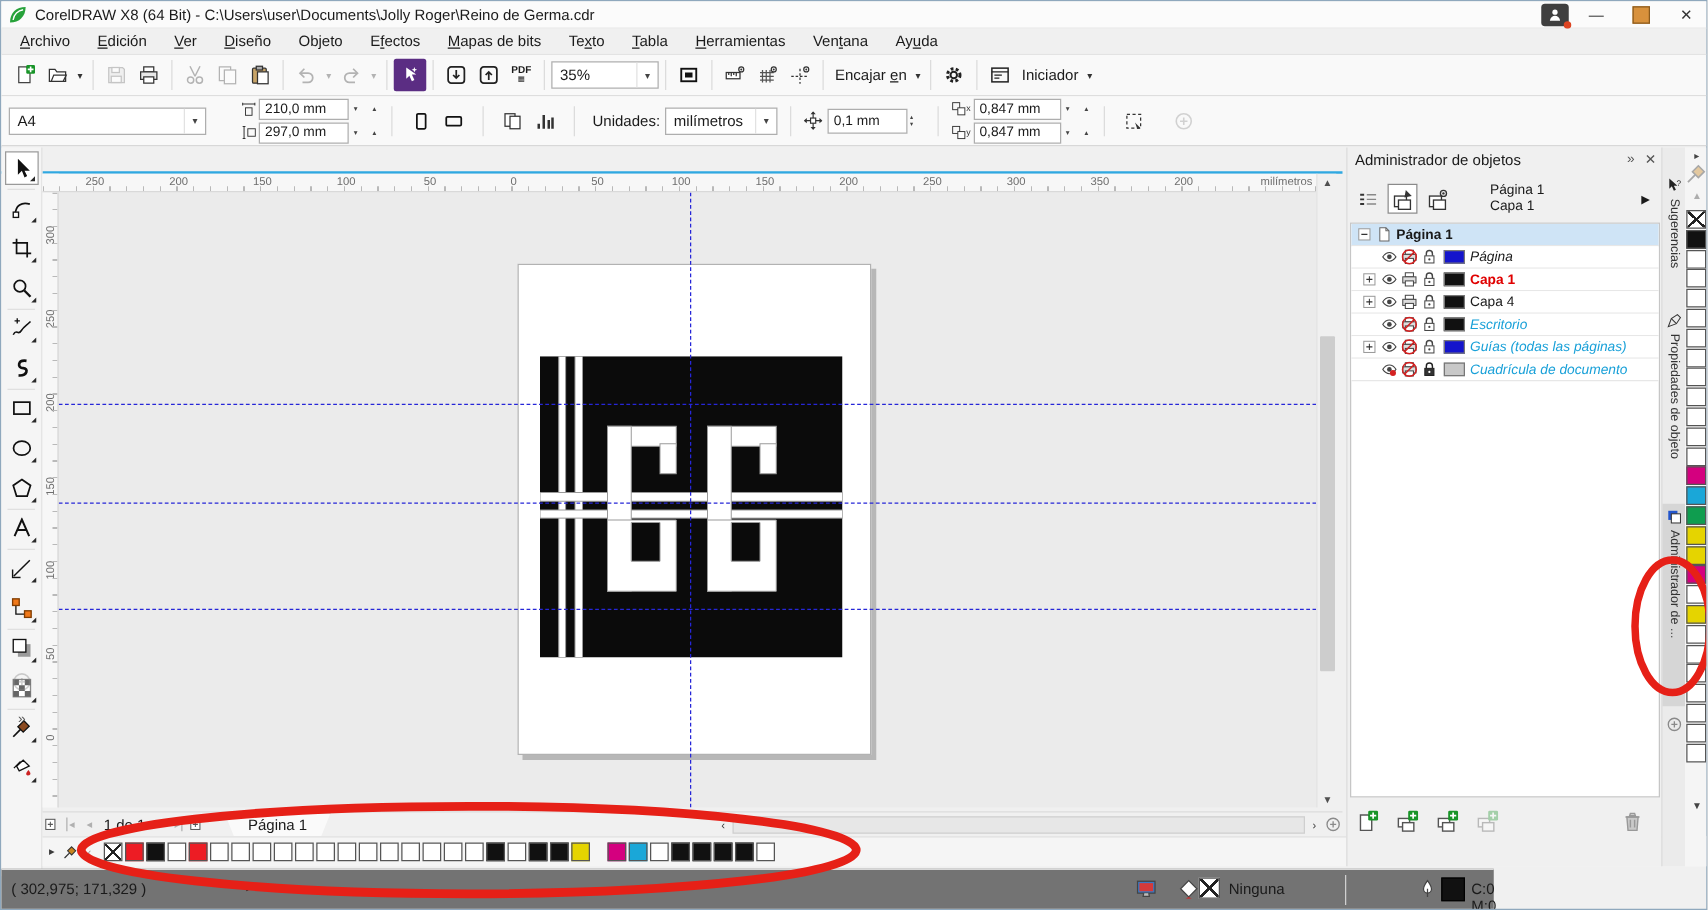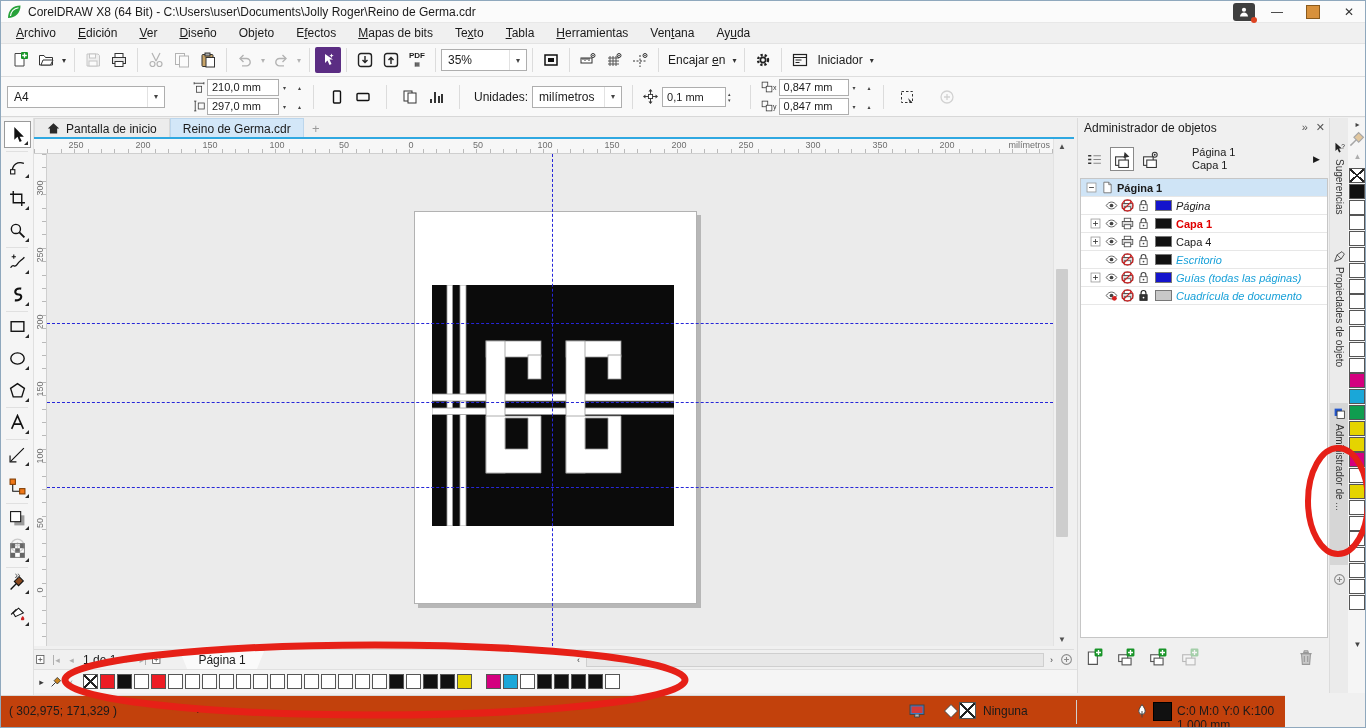--- a/index.html
+++ b/index.html
@@ -80,21 +80,21 @@
   #pagenav-row{left:33px;top:648px;width:1040px;height:20px;background:#f0f0f0;display:flex;align-items:center;border-top:1px solid #dcdcdc;box-sizing:border-box;}
   .navbtn{width:15px;height:18px;display:flex;align-items:center;justify-content:center;font-size:9px;color:#3a3a3a;flex:0 0 auto;}
   .navbtn svg{width:13px;height:13px;}
   #nav-count{margin:0 4px;white-space:nowrap;font-size:12px;}
   #pagetab{height:19px;margin-left:14px;padding:0 18px;background:#fafafa;border:1px solid #c9c9c9;border-bottom:none;clip-path:polygon(0 0,100% 0,calc(100% - 8px) 100%,8px 100%);display:flex;align-items:center;font-size:12px;flex:0 0 auto;}
   #hscroll{margin-left:auto;display:flex;align-items:center;height:18px;flex:0 0 auto;}
   #hthumb{width:458px;height:14px;background:#e7e7e7;border:1px solid #cfcfcf;box-sizing:border-box;}
   #palette-row{left:33px;top:668px;width:1333px;height:24px;background:#f5f5f5;display:flex;align-items:center;border-top:1px solid #e0e0e0;box-sizing:border-box;}
   .swatch{width:15px;height:15px;border:1px solid #555;box-sizing:border-box;flex:0 0 auto;margin-right:2px;}
   .swatch.none{background:#fff;background-image:linear-gradient(to top right,transparent 45%,#222 45% 55%,transparent 55%),linear-gradient(to bottom right,transparent 45%,#222 45% 55%,transparent 55%);}
-  #statusbar{left:0;top:694px;width:1284px;height:34px;background:#c2410c;border-top:1px solid #d8d8d8;box-sizing:border-box;}
+  #statusbar{left:0;top:694px;width:1194px;height:34px;background:#737373;border-top:1px solid #d8d8d8;box-sizing:border-box;}
   .status-ic svg{width:16px;height:16px;}
   
   #docker{left:1076px;top:117px;width:252px;height:575px;background:#f0f0f0;border-left:1px solid #dcdcdc;box-sizing:border-box;}
   #docker-title{position:absolute;left:6px;top:3px;font-size:12px;color:#1a1a1a;}
   #docker-head-btns{position:absolute;right:4px;top:3px;display:flex;gap:8px;color:#555;font-size:11px;}
   #docker-toolbar{position:absolute;left:4px;top:22px;width:244px;height:38px;display:flex;align-items:center;gap:4px;}
   .dkbtn{width:24px;height:24px;display:flex;align-items:center;justify-content:center;}
   .dkbtn svg{width:17px;height:17px;}
   .dkbtn.selected{background:#fff;border:1px solid #8a8a8a;box-sizing:border-box;}
   #page-indicator{margin-left:26px;font-size:11px;line-height:13px;}
@@ -438,32 +438,20 @@
       </div>
     <div style="width:14px"></div>
     <div class="tbtn disabled">
         <svg viewBox="0 0 16 16">
           <circle cx="8" cy="8" r="6" fill="none" stroke="#8a8a8a" stroke-width="1.3"></circle>
           <path d="M8 5v6M5 8h6" stroke="#8a8a8a" stroke-width="1.3"></path>
         </svg>
       </div>
   </div>
 
-  <div id="tabrow" class="abs">
-    <div class="doctab">
-      <svg viewBox="0 0 16 16">
-          <path d="M8 1.5L1 8h2.5v6h9V8H15z" fill="#2a2a2a"></path>
-        </svg>
-      <span>Pantalla de inicio</span>
-    </div>
-    <div class="doctab active">
-      <span>Reino de Germa.cdr</span>
-    </div>
-    <div id="newtab">+</div>
-  </div>
   <div id="tab-underline" class="abs"></div>
 
   <div id="toolbox" class="abs">
       <div class="tool fly selected" style="top: 3px;">
         <svg viewBox="0 0 16 16">
           <path d="M5 1v12l3-3 2 5 2-1-2-4h4z" fill="#111"></path>
         </svg>
       </div>
       <div class="tool-sep" style="top: 33px;"></div>
       <div class="tool fly" style="top: 35px;">

